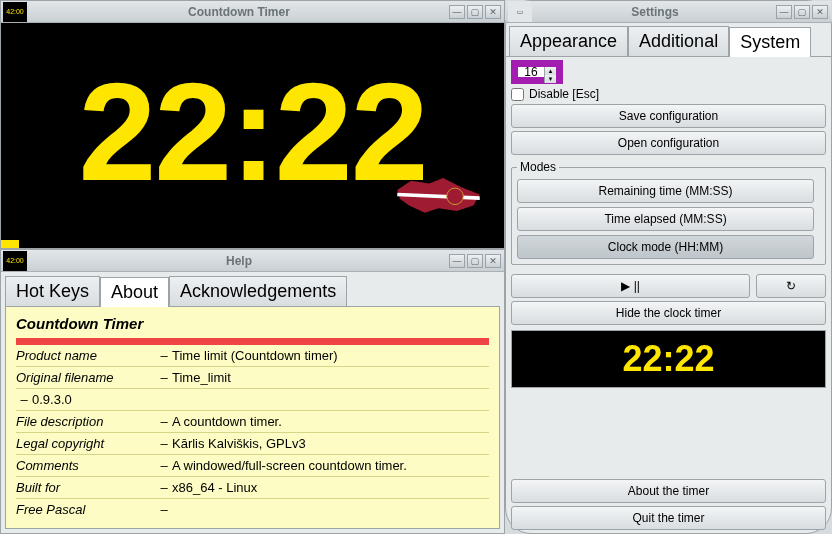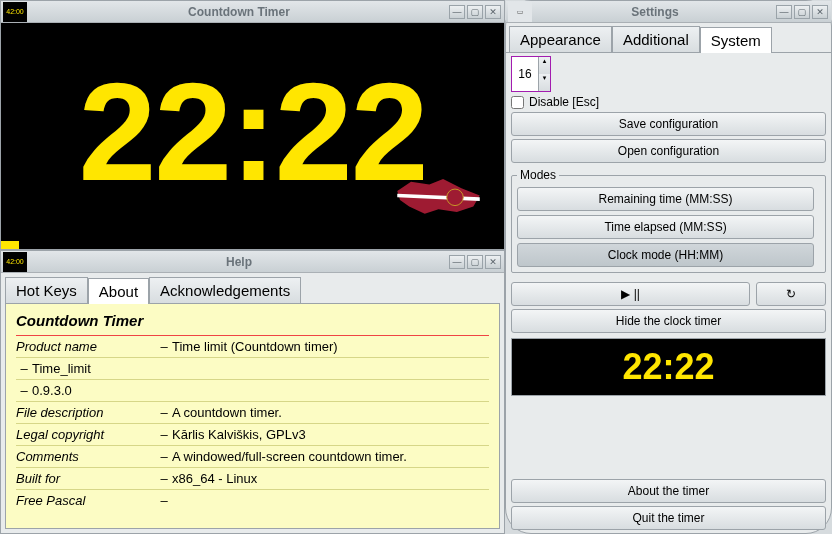--- a/index.html
+++ b/index.html
@@ -17,37 +17,37 @@
 .timer-window { height: 250px; }
 .timer-screen { background: #000; flex: 1; display: flex; align-items: center; justify-content: center; position: relative; }
 .timer-digits { color: #ffe600; font-size: 140px; font-weight: bold; letter-spacing: -2px; font-family: Arial, sans-serif; }
 .flag-decor { position: absolute; right: 18px; bottom: 18px; width: 95px; height: 55px; }
 .flag-decor svg { width: 100%; height: 100%; }
 .progress-strip { height: 8px; background: #000; }
 .progress-fill { height: 100%; width: 18px; background: #ffe600; }
 
 .help-window { flex: 1; }
 .tabs { display: flex; margin: 4px 4px 0 4px; }
-.tab { padding: 4px 10px; font-size: 15px; border: 1px solid #9ca3a9; border-bottom: none; background: linear-gradient(#edf0f2,#d8dde0); margin-right: 0px; cursor: default; }
+.tab { padding: 4px 10px; font-size: 18px; border: 1px solid #9ca3a9; border-bottom: none; background: linear-gradient(#edf0f2,#d8dde0); margin-right: 0px; cursor: default; }
 .tab.active { background: #fff; position: relative; top: 1px; }
 .tab-body { border: 1px solid #9ca3a9; background: #fff; flex: 1; margin: 0 4px 4px 4px; overflow: hidden; }
 
 .about-pane { background: #fcfcc4; height: 100%; padding: 8px 10px; font-size: 13px; overflow: hidden; }
 .about-title { font-style: italic; font-weight: bold; font-size: 15px; margin-bottom: 6px; }
 .about-row { display: flex; padding: 3px 0; border-top: 1px solid #d6d688; }
-.about-row:first-of-type { border-top: 1px solid #ef4444; }
+.about-row:first-of-type { border-top: 7px solid #ef4444; }
 .about-label { width: 140px; font-style: italic; }
 .about-dash { width: 16px; text-align: center; }
 .about-val { flex: 1; }
 
 .settings-window { height: 100%; border-radius: 26px; }
 .settings-body { padding: 3px 5px; display: flex; flex-direction: column; gap: 3px; font-size: 12px; }
 .row { display: flex; align-items: center; gap: 4px; }
 .row .lbl { flex: 1; }
-.spinbox { display: flex; border: 1px solid #a21caf; background: #fff; height: 36px; }
+.spinbox { display: flex; border: 7px solid #a21caf; background: #fff; height: 24px; }
 .spinbox input { width: 26px; border: none; text-align: center; font-size: 12px; }
 .spinbox .spins { display: flex; flex-direction: column; width: 12px; }
 .spinbox .spins div { flex: 1; font-size: 7px; text-align: center; line-height: 8px; border-left: 1px solid #9ca3a9; background: linear-gradient(#edf0f2,#d8dde0); cursor: default; }
 .chk { display: flex; align-items: center; gap: 5px; }
 .chk input { width: 13px; height: 13px; }
 .btn { display: block; width: 100%; padding: 4px 0; text-align: center; background: linear-gradient(#f3f5f6,#d8dde0); border: 1px solid #9ca3a9; border-radius: 3px; font-size: 12px; cursor: default; }
 .btn.active { background: linear-gradient(#d0d6da,#bec6cb); }
 .fieldset { border: 1px solid #9ca3a9; border-radius: 2px; padding: 5px 11px 5px 5px; margin-top: 2px; }
 .fieldset legend { font-size: 12px; padding: 0 3px; }
 .btnrow { display: flex; gap: 6px; }
@@ -103,20 +103,21 @@
     <div class="tab-body">
       <div class="about-pane">
         <div class="about-title">Countdown Timer</div>
         <div id="about-rows">
             <div class="about-row">
               <div class="about-label">Product name</div>
               <div class="about-dash">–</div>
               <div class="about-val">Time limit (Countdown timer)</div>
             </div>
             <div class="about-row">
+              <div class="about-label">Original filename</div>
               <div class="about-dash">–</div>
               <div class="about-val">Time_limit</div>
             </div>
             <div class="about-row">
               <div class="about-dash">–</div>
               <div class="about-val">0.9.3.0</div>
             </div>
             <div class="about-row">
               <div class="about-label">File description</div>
               <div class="about-dash">–</div>

